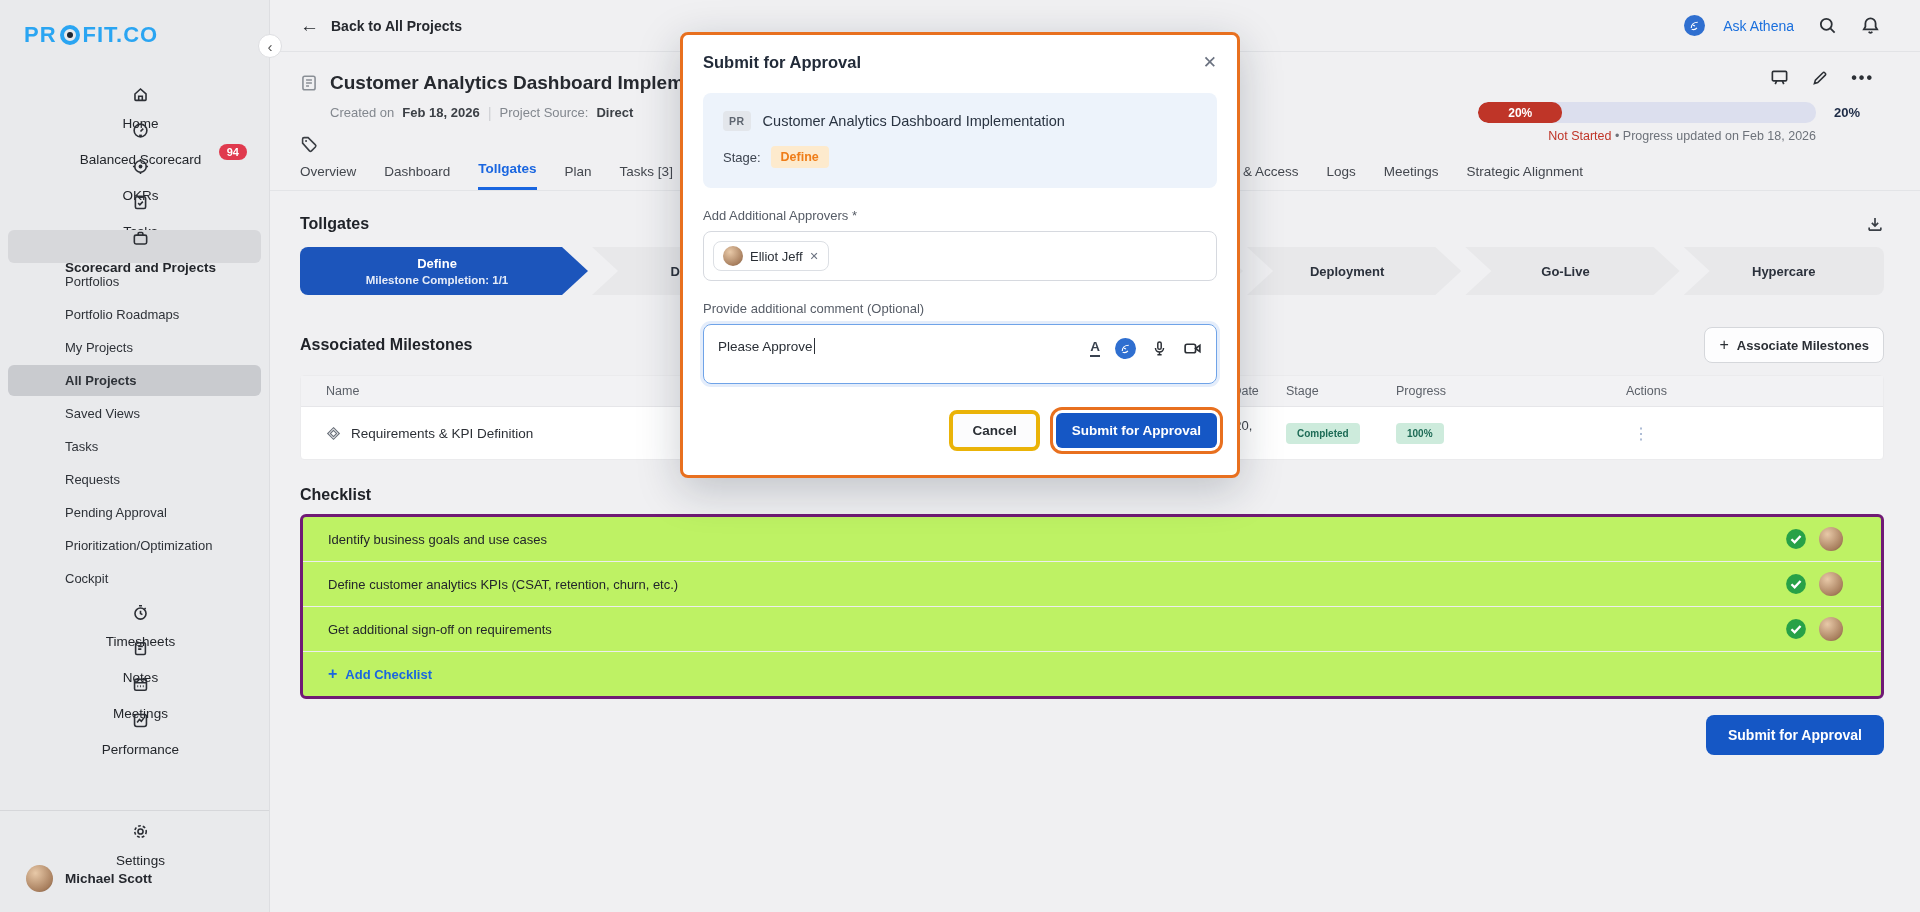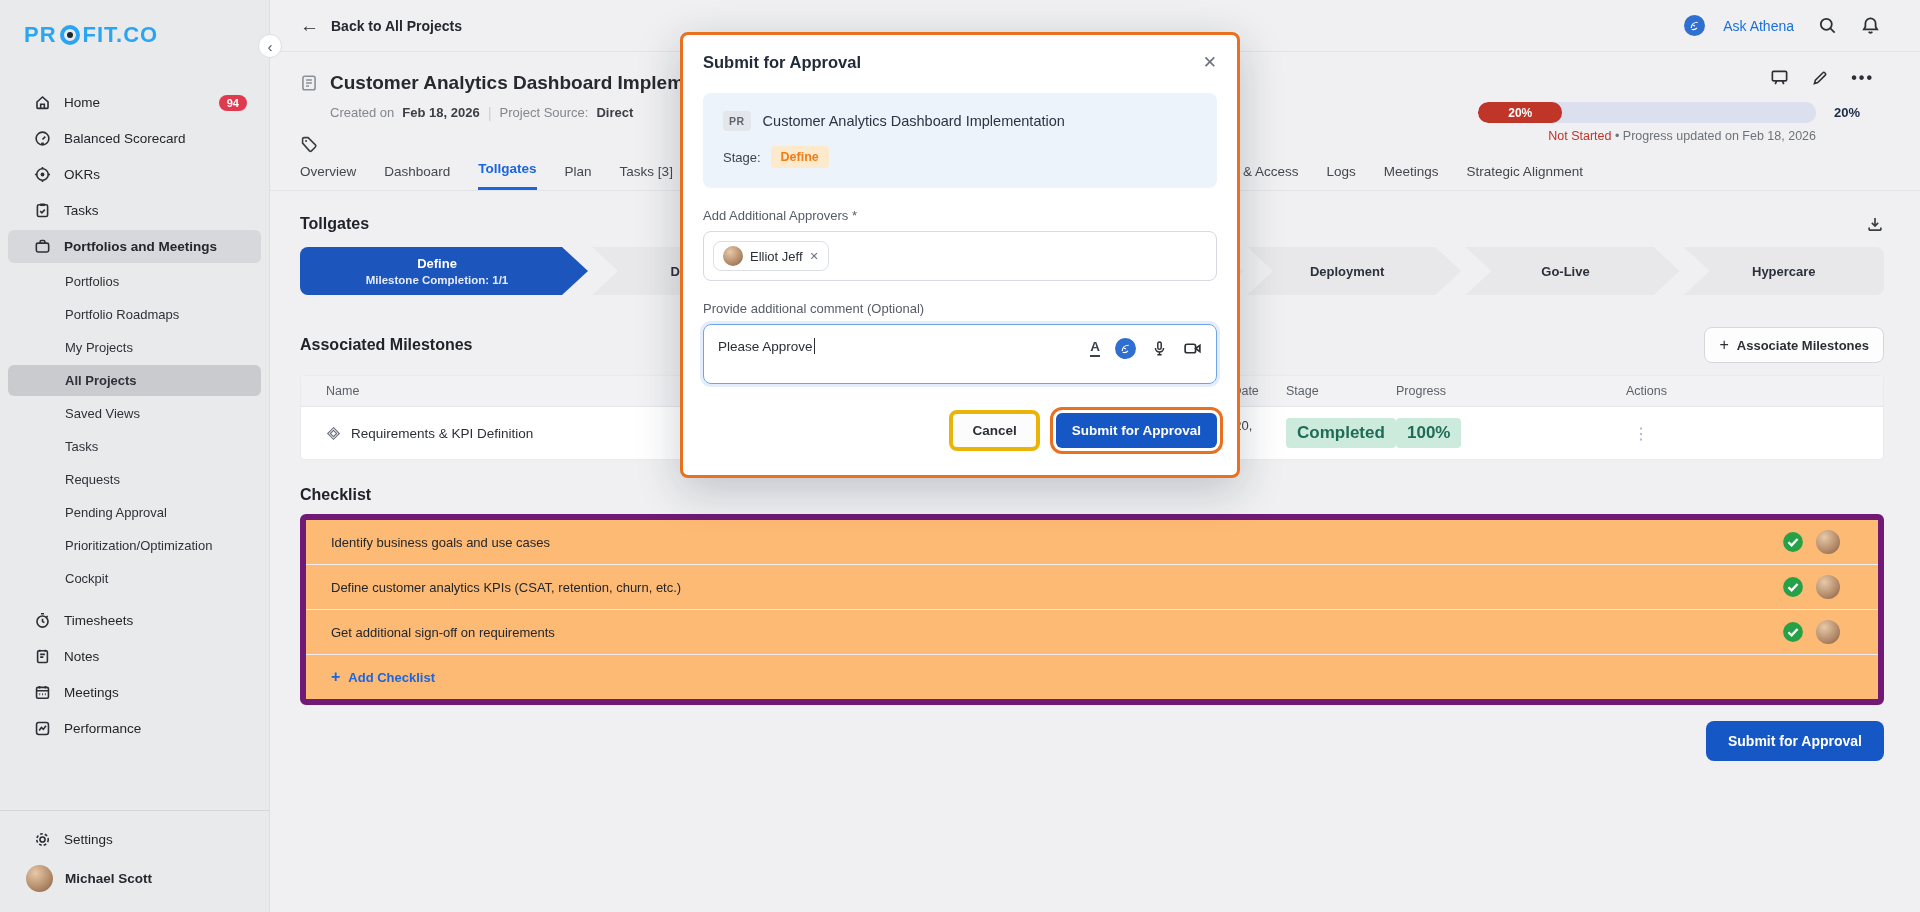--- a/index.html
+++ b/index.html
@@ -4,21 +4,21 @@
 <style>
   * { margin:0; padding:0; box-sizing:border-box; }
   html,body { width:1920px; height:912px; overflow:hidden; font-family:"Liberation Sans",sans-serif; background:#f0f0f2; color:#25282e; }
 
   
   .sidebar { position:fixed; left:0; top:0; width:270px; height:912px; background:#e9eaec; border-right:1px solid #dddee1; z-index:5; }
   .logo { display:flex; align-items:center; gap:2px; padding:22px 0 0 24px; font-size:22px; font-weight:800; color:#2aa5f2; letter-spacing:1px; }
   .logo .tgt { width:20px; height:20px; border:4px solid #2aa5f2; border-radius:50%; position:relative; margin:0 1px; }
   .logo .tgt::after { content:""; position:absolute; left:3px; top:3px; width:6px; height:6px; background:#1d2733; border-radius:50%; }
   .nav { margin-top:38px; }
-  .nav-item { display:flex; align-items:center; gap:13px; height:33px; padding:0 14px 0 26px; font-size:13.5px; font-weight:500; color:#23262b; cursor:pointer; margin:3px 8px; border-radius:6px; position:relative; }
+  .nav-item { display:flex; align-items:center; gap:13px; height:33px; padding:0 14px 0 26px; font-size:13.5px; font-weight:500; color:#23262b; cursor:pointer; margin:3px 8px; border-radius:6px; position:relative;flex-direction:column; }
   .nav-item svg { flex:0 0 auto; color:#2c2f35; }
   .nav-item.section-active { background:#d7d8db; font-weight:700; }
   .badge-red { margin-left:auto; background:#e03a4e; color:#fff; font-size:11px; font-weight:700; border-radius:10px; padding:2px 8px; }
   .sub-item { display:flex; align-items:center; height:31px; padding-left:57px; font-size:13px; color:#2e3238; cursor:pointer; margin:2px 8px; border-radius:6px; font-weight:500; }
   .sub-item.active { background:#c9cbcf; font-weight:700; }
   .side-divider { height:1px; background:#d6d7da; margin:10px 0 12px 0; }
   .side-bottom { position:absolute; bottom:14px; left:0; right:0; }
   .user-row { display:flex; align-items:center; gap:12px; padding:6px 26px; font-size:13.5px; font-weight:700; }
   .avatar { border-radius:50%; background:radial-gradient(circle at 35% 30%, #e8c9a8, #a87f5e 70%, #6e503c); display:inline-block; }
   .collapse-btn { position:fixed; left:258px; top:34px; width:24px; height:24px; border-radius:50%; background:#fff; border:1px solid #dcdde0; color:#555; display:flex; align-items:center; justify-content:center; font-size:15px; z-index:6; cursor:pointer; }
@@ -70,24 +70,24 @@
   .mtable { margin:12px 36px 0 30px; background:#fff; border-radius:4px; border:1px solid #ebebed; }
   .mt-head, .mt-row { display:grid; grid-template-columns:470px 160px 200px 150px 110px 230px 1fr; align-items:center; }
   .mt-head { background:#f2f2f4; height:31px; font-size:12.5px; color:#5c6169; border-bottom:1px solid #e6e6e9; }
   .mt-head > div { padding-left:5px; }
   .mt-head .c-name { padding-left:25px; }
   .mt-head .c-start, .mt-head .c-due { padding-left:75px; }
   .mt-row { height:52px; font-size:13.5px; color:#2c3036; }
   .c-namecell { display:flex; align-items:center; gap:10px; padding-left:25px; font-weight:500; }
   .c-owner { display:flex; justify-content:center; }
   .c-datecell { padding-left:75px; font-size:13px; color:#3e434a; }
-  .badge-green { display:inline-block; background:#cdebdc; color:#1e6b56; font-size:17px; font-weight:600; border-radius:4px; padding:5px 11px; margin-left:5px; }
+  .badge-green { display:inline-block; background:#cdebdc; color:#1e6b56; font-size:10px; font-weight:600; border-radius:4px; padding:5px 11px; margin-left:5px; }
   .c-actions { color:#9fb0ce; font-size:16px; letter-spacing:1px; padding-left:12px; }
 
-  .checklist-card { margin:10px 36px 0 30px; background:#fdba74; border-radius:6px; border:6px solid #701a75; }
+  .checklist-card { margin:10px 36px 0 30px; background:#bef264; border-radius:6px; border:3px solid #701a75; }
   .cl-row { display:flex; align-items:center; height:45px; padding:0 38px 0 25px; border-bottom:1px solid #ededef; font-size:13px; color:#23262b; }
   .cl-row .txt { flex:1; }
   .cl-right { display:flex; align-items:center; gap:12px; }
   .add-row { display:flex; align-items:center; gap:8px; height:44px; padding-left:25px; color:#1a66e0; font-size:13px; font-weight:600; cursor:pointer; }
   .footer-row { display:flex; justify-content:flex-end; padding:16px 36px 0 0; }
   .btn-blue { background:#1557c5; color:#fff; border:none; border-radius:8px; padding:12px 22px; font-size:14px; font-weight:700; cursor:pointer; font-family:inherit; }
 
   
   .modal { position:fixed; left:680px; top:32px; width:560px; background:#fff; border:3px solid #e8701f; border-radius:8px; box-shadow:0 12px 44px rgba(20,30,50,.22); z-index:20; padding-bottom:20px; }
   .modal-head { display:flex; align-items:center; justify-content:space-between; padding:17px 20px 8px 20px; }
@@ -155,21 +155,21 @@
           <path d="M5.8 2.6h4.4" stroke-width="2.4"></path>
           <path d="M5.8 8.6l1.6 1.6 2.8-3"></path>
         </svg>
       <span>Tasks</span>
     </div>
     <div class="nav-item section-active">
       <svg class="ic" width="17" height="17" viewBox="0 0 16 16" fill="none" stroke="currentColor" stroke-width="1.5">
           <rect x="2.2" y="4.8" width="11.6" height="8.4" rx="1.6"></rect>
           <path d="M5.8 4.8V3.4a1 1 0 0 1 1-1h2.4a1 1 0 0 1 1 1v1.4"></path>
         </svg>
-      <span>Portfolios and Meetings</span>
+      <span>Scorecard and Projects</span>
     </div>
     <div class="sub-item">
         <span>Portfolios</span>
       </div>
     <div class="sub-item">
         <span>Portfolio Roadmaps</span>
       </div>
     <div class="sub-item">
         <span>My Projects</span>
       </div>

